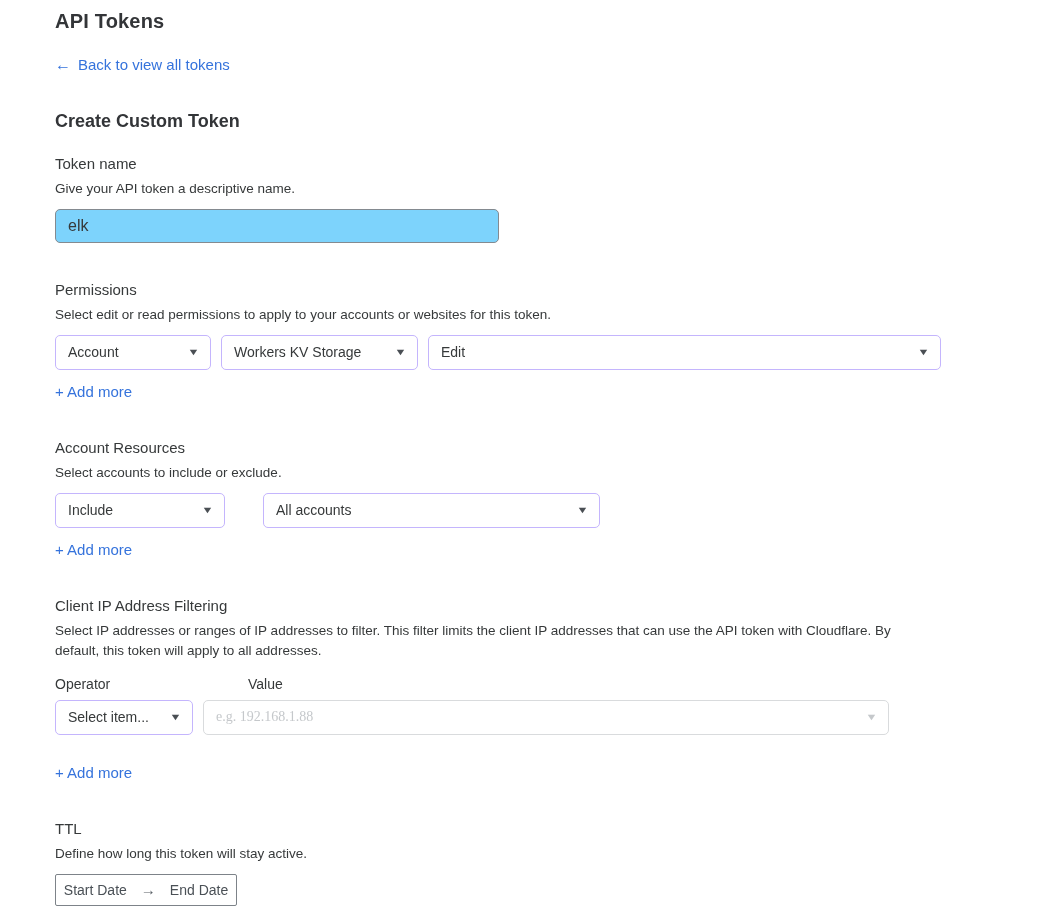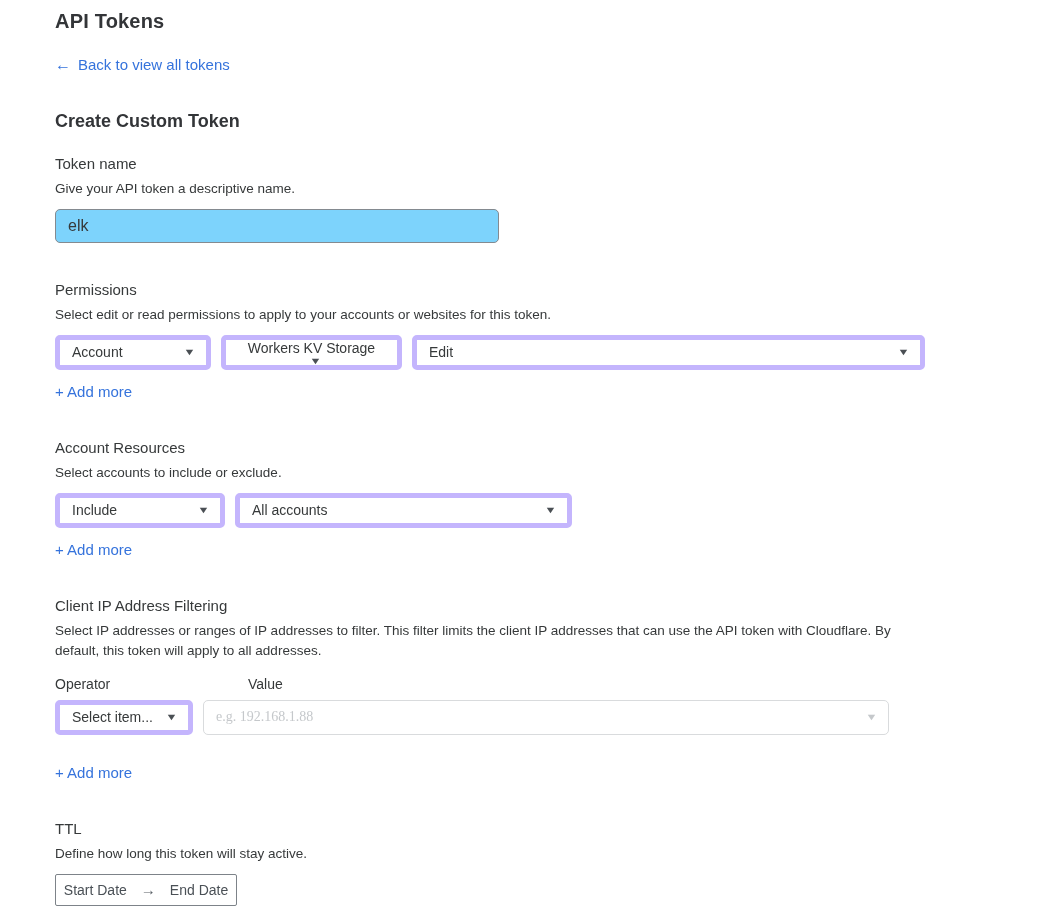--- a/index.html
+++ b/index.html
@@ -60,21 +60,21 @@
     padding: 0 12px;
     font-family: "Liberation Sans", sans-serif;
     font-size: 16px;
     color: #36393a;
     outline: none;
     background: #7dd3fc;
   }
 
   .select {
     height: 35px;
-    border: 5px solid #c4b5fd;
+    border: 1px solid #c4b5fd;
     border-radius: 5px;
     background: #fff;
     display: flex;
     align-items: center;
     justify-content: space-between;
     padding: 0 12px;
     font-size: 14px;
     color: #36393a;
     cursor: pointer;
   }
@@ -144,24 +144,24 @@
     align-items: center;
     justify-content: center;
     gap: 14px;
     font-size: 14px;
     color: #4a5056;
     cursor: pointer;
   }
   .ttl-box .ttl-arrow { font-size: 15px; color: #5a6066; }
 
   .w-scope { width: 156px; }
-  .w-resource { width: 181px; flex-direction: column; }
+  .w-resource { width: 197px; }
   .w-access { width: 513px; }
   .w-mode { width: 170px; }
-  .w-accounts { width: 337px; }
+  .w-accounts { width: 337px; margin-left: 28px; }
   .w-operator { width: 138px; }
   .w-ipvalue { width: 686px; }
 </style>
 </head>
 <body>
 
 <div class="page">
 
   <h1 class="page-title">API Tokens</h1>
 

